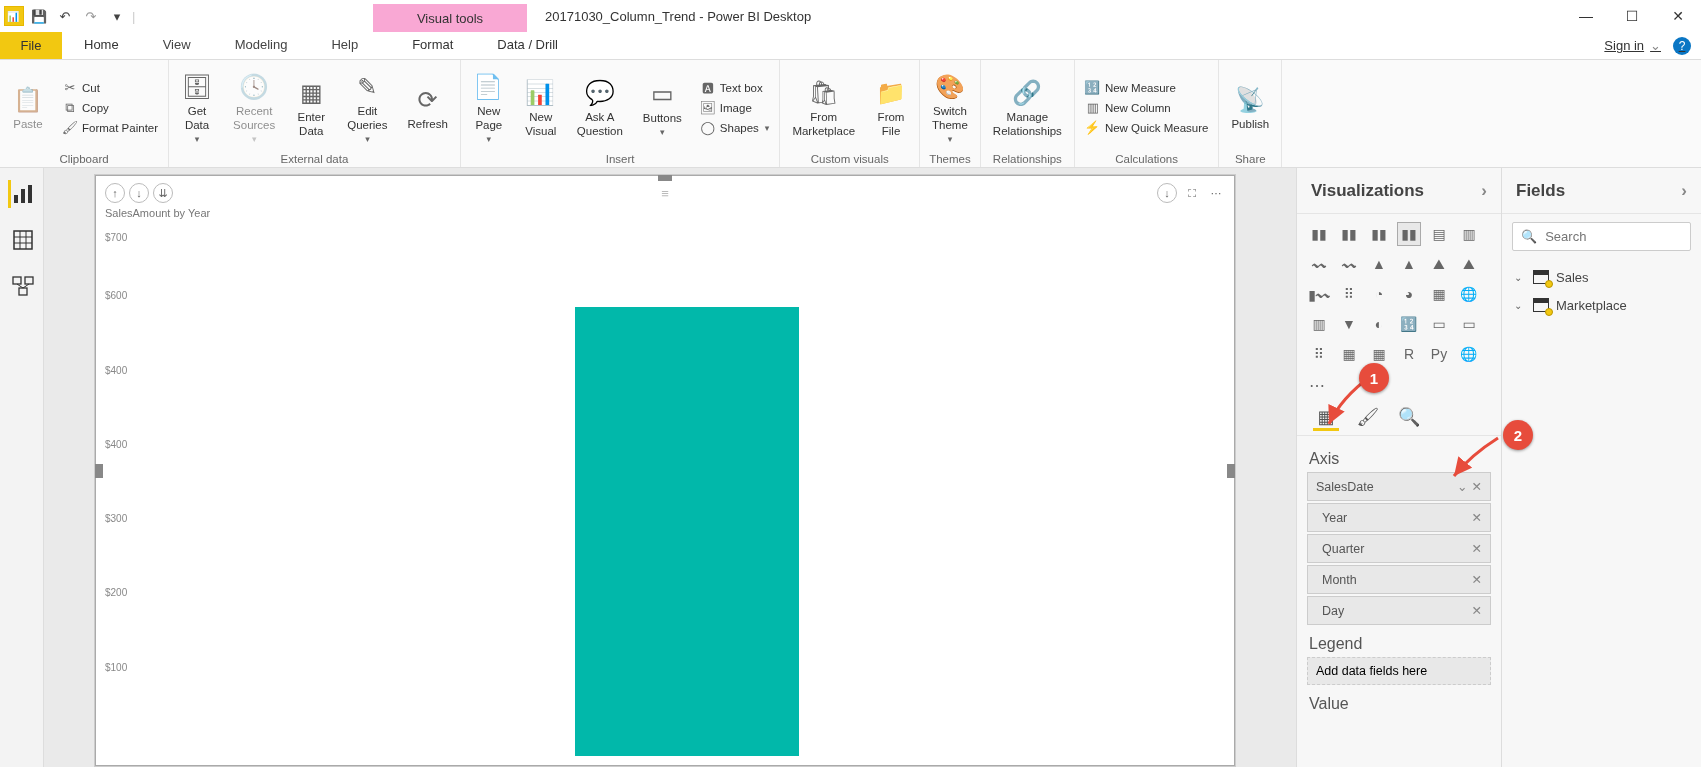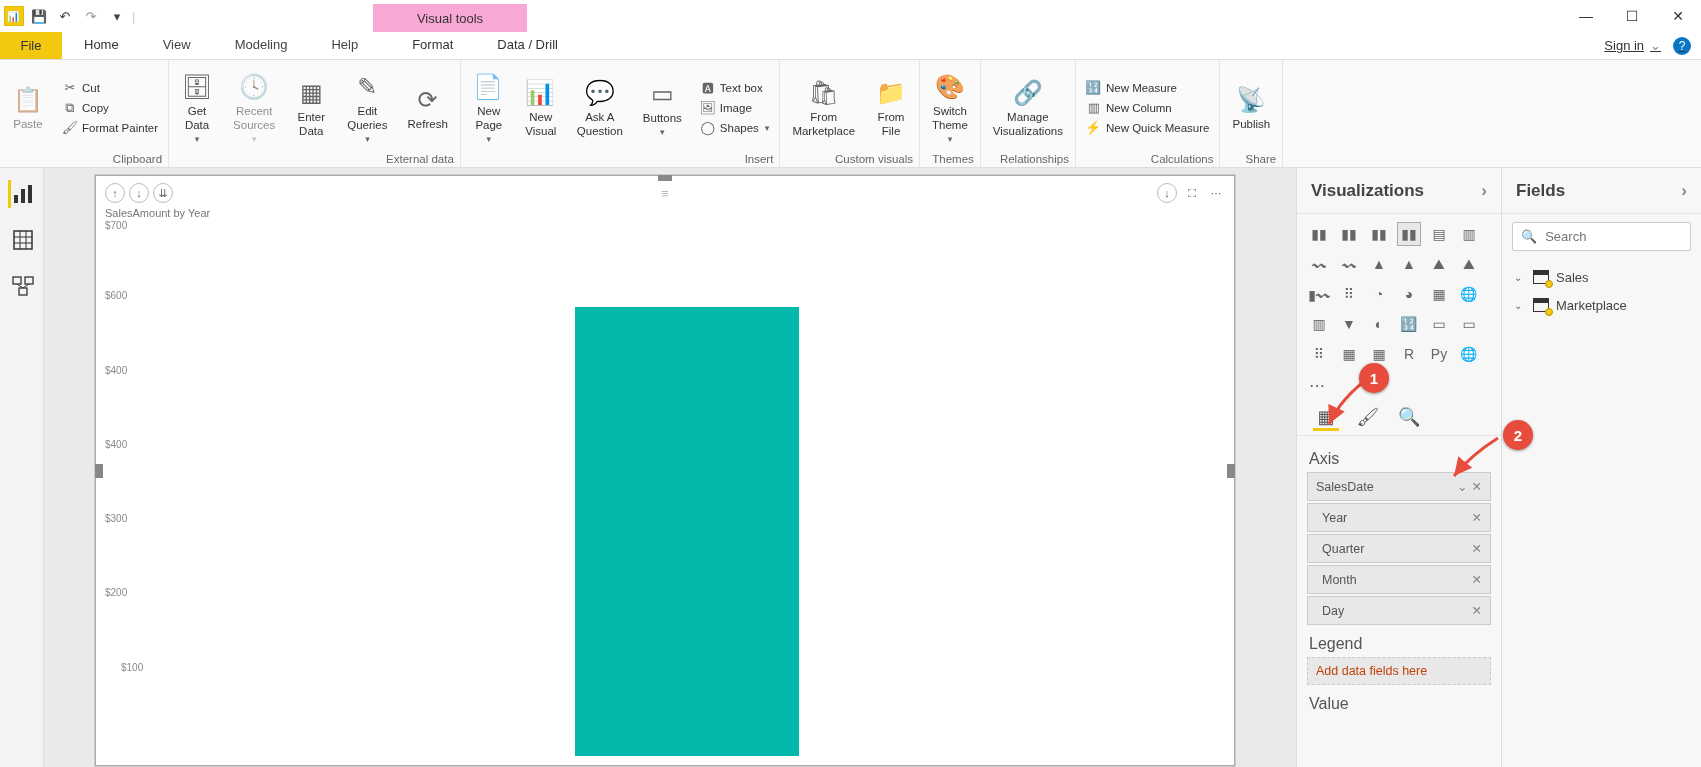--- a/index.html
+++ b/index.html
@@ -21,21 +21,21 @@
 .tab { padding: 0 22px; display: flex; align-items: center; font-size: 13px; color: #444; cursor: pointer; border-bottom: 2px solid transparent; }
 .tab.active { color: #333; }
 .tab.context { color: #333; }
 .signin { margin-left: auto; padding: 0 10px; display: flex; align-items: center; color: #333; gap: 6px; text-decoration: underline; }
 .help-circle { width: 18px; height: 18px; border-radius: 50%; background: #0a76c4; color: #fff; display: flex; align-items: center; justify-content: center; font-size: 12px; margin-left: 6px; }
 
 
 .ribbon { height: 108px; background: #fafafa; border-bottom: 1px solid #ddd; display: flex; align-items: stretch; }
 .rgroup { display: flex; flex-direction: column; border-right: 1px solid #e5e5e5; padding: 4px 6px 2px; }
 .rgroup-body { flex: 1; display: flex; align-items: center; gap: 8px; }
-.rgroup-label { text-align: right; font-size: 11.5px; color: #666; padding-top: 2px; }
+.rgroup-label { text-align: center; font-size: 11.5px; color: #666; padding-top: 2px; }
 .bigbtn { display: flex; flex-direction: column; align-items: center; justify-content: flex-start; cursor: pointer; padding: 2px 6px; gap: 2px; min-width: 44px; }
 .bigbtn .icon { width: 32px; height: 32px; display: flex; align-items: center; justify-content: center; font-size: 24px; color: #666; }
 .bigbtn .lbl { font-size: 11.5px; text-align: center; line-height: 1.2; color: #333; white-space: pre; }
 .smallbtns { display: flex; flex-direction: column; gap: 2px; }
 .smallbtn { display: flex; align-items: center; gap: 4px; font-size: 11.5px; color: #333; cursor: pointer; padding: 1px 4px; white-space: nowrap; }
 .smallbtn .sicon { width: 16px; height: 16px; display: flex; align-items: center; justify-content: center; font-size: 13px; color: #666; }
 .disabled { opacity: 0.55; }
 
 
 .main { position: absolute; top: 168px; left: 0; right: 0; bottom: 0; display: flex; }
@@ -70,21 +70,21 @@
 .viz-ellipsis { padding: 2px 12px; color: #666; cursor: pointer; font-size: 16px; }
 .viz-tabs { display: flex; gap: 16px; padding: 8px 16px 4px; border-bottom: 1px solid #e5e5e5; }
 .viz-tab { width: 26px; height: 26px; display: flex; align-items: center; justify-content: center; color: #555; cursor: pointer; border-bottom: 3px solid transparent; font-size: 18px; }
 .viz-tab.active { border-bottom: 3px solid #f2c811; }
 .wells { padding: 6px 10px; overflow-y: auto; }
 .well-label { font-size: 16px; color: #555; padding: 8px 2px 4px; }
 .well-field { background: #e8e8e8; border: 1px dashed #ccc; font-size: 12.5px; color: #555; padding: 6px 8px; display: flex; align-items: center; justify-content: space-between; margin-bottom: 2px; cursor: pointer; }
 .well-field.solid { border-style: solid; }
 .well-field .wf-actions { display: flex; gap: 4px; color: #888; }
 .well-sub { padding-left: 14px; }
-.well-placeholder { color: #c2410c; }
+.well-placeholder { color: #000000; }
 .callout { position: absolute; width: 30px; height: 30px; border-radius: 50%; background: #e74c3c; color: #fff; display: flex; align-items: center; justify-content: center; font-weight: bold; font-size: 15px; z-index: 50; box-shadow: 0 1px 3px rgba(0,0,0,.4);}
 .arrow { position: absolute; z-index: 49; pointer-events: none; }
 
 .search-box { margin: 8px 10px; border: 1px solid #ccc; background: #fff; display: flex; align-items: center; padding: 6px 8px; gap: 8px; border-radius: 2px; }
 .search-box input { border: none; outline: none; flex: 1; font-size: 13px; color: #555; background: transparent; }
 .field-tree { padding: 4px 8px; }
 .ft-item { display: flex; align-items: center; gap: 6px; padding: 6px 4px; font-size: 13px; color: #444; cursor: pointer; }
 .ft-caret { font-size: 10px; color: #666; width: 12px; }
 .ft-icon { width: 18px; height: 16px; display:flex; align-items:center; justify-content:center; position: relative; }
 .ft-table { border: 1.5px solid #333; width: 16px; height: 14px; background: linear-gradient(#333 0 33%, transparent 33% 66%, transparent 66%); position: relative; }
@@ -97,20 +97,21 @@
 <div class="titlebar">
   <div class="qat">
     <div class="app-icon">📊</div>
     <div class="qat-btn">💾</div>
     <div class="qat-btn">↶</div>
     <div class="qat-btn disabled">↷</div>
     <div class="qat-btn">▾</div>
     <span style="color:#ccc;">|</span>
   </div>
   <div class="visual-tools-tab">Visual tools</div>
+  <div class="doc-title">20171030_Column_Trend - Power BI Desktop</div>
   <div class="win-controls">
     <div class="win-btn">—</div>
     <div class="win-btn">☐</div>
     <div class="win-btn">✕</div>
   </div>
 </div>
 
 <div class="tabsrow">
   <div class="file-tab">File</div>
   <div class="tab active">Home</div>
@@ -254,21 +255,21 @@
         </div>
     </div>
     <div class="rgroup-label">Themes</div>
   </div>
 
   <div class="rgroup">
     <div class="rgroup-body">
       <div class="bigbtn">
           <div class="icon">🔗</div>
           <div class="lbl">Manage
-Visualizations</div>
+Relationships</div>
         </div>
     </div>
     <div class="rgroup-label">Relationships</div>
   </div>
 
   <div class="rgroup">
     <div class="rgroup-body">
       <div class="smallbtns">
         <div class="smallbtn">
             <span class="sicon">🔢</span>
@@ -345,27 +346,27 @@
           <div style="color:#bbb;">≡</div>
         </div>
         <div class="vh-right-icons">
           <div class="vh-icon">↓</div>
           <div class="vh-icon nobord">⛶</div>
           <div class="vh-icon nobord">⋯</div>
         </div>
       </div>
       <div class="chart-title">SalesAmount by Year</div>
       <div class="chart-body" id="chart-body">
-          <div class="ytick" style="top: 4px;">$700</div>
+          <div class="ytick" style="top: 16px;">$700</div>
           <div class="ytick" style="top: 74.2857px;">$600</div>
           <div class="ytick" style="top: 148.571px;">$400</div>
           <div class="ytick" style="top: 222.857px;">$400</div>
           <div class="ytick" style="top: 297.143px;">$300</div>
           <div class="ytick" style="top: 371.429px;">$200</div>
-          <div class="ytick" style="top: 445.714px; margin-left: 16px;">$100</div>
+          <div class="ytick" style="top: 445.714px;">$100</div>
           <div class="bar" style="left: 42%; width: 20%; bottom: 0px; height: 449.429px;"></div>
         </div>
     </div>
   </div>
 
   <div class="pane viz-pane">
     <div class="pane-hdr">
       <span>Visualizations</span>
       <span style="color:#888;">›</span>
     </div>

